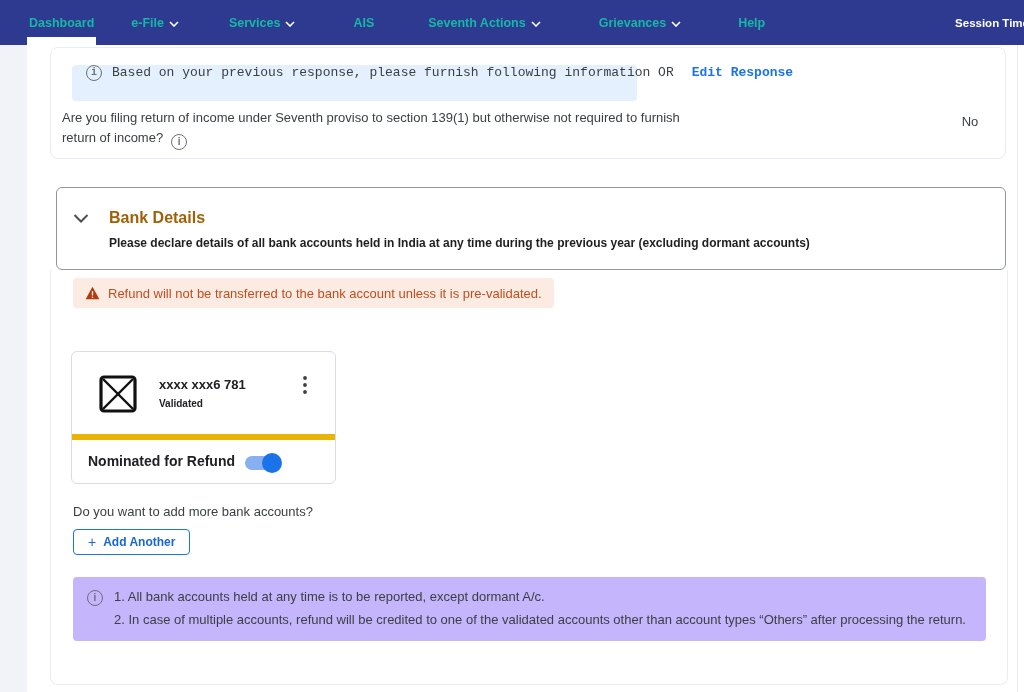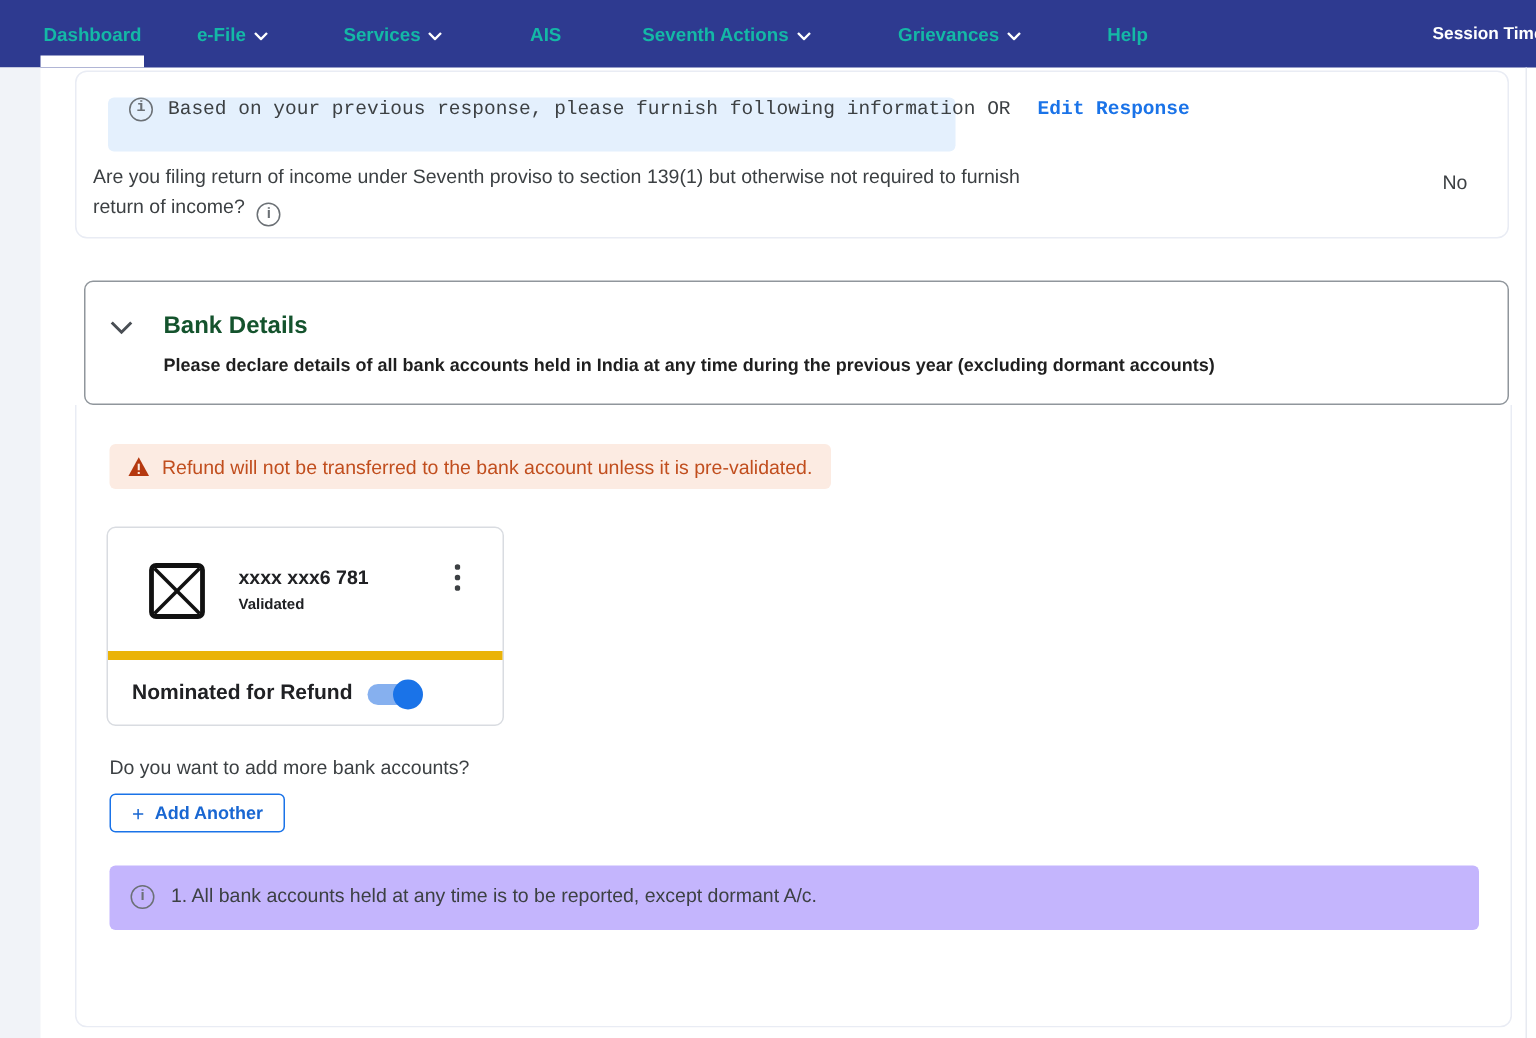--- a/index.html
+++ b/index.html
@@ -42,25 +42,25 @@
   .link { font-size:13px; font-weight:700; color:#1a73e8; margin-left:8px; cursor:pointer; white-space:nowrap; }
 
   
   .question { position:absolute; left:62px; top:108px; width:620px; font-size:13px; line-height:20px; color:#3c4043; }
   .question .i-icon { vertical-align:-3px; margin-left:8px; cursor:pointer; }
   .answer-no { position:absolute; left:950px; top:114px; width:40px; text-align:center;
                font-size:13px; color:#3c4043; }
 
   
   .acc-chevron { position:absolute; left:16px; top:26px; cursor:pointer; }
-  .acc-title { position:absolute; left:52px; top:21px; font-size:16px; font-weight:700; color:#14532d; }
+  .acc-title { position:absolute; left:52px; top:21px; font-size:16px; font-weight:700; color:#a16207; }
   .acc-subtitle { position:absolute; left:52px; top:48px; font-size:12px; font-weight:700; color:#1f1f1f; white-space:nowrap; }
 
   
-  .warning { position:absolute; left:22px; top:26px; height:30px; background:#fcebe2; border-radius:4px;
+  .warning { position:absolute; left:22px; top:8px; height:30px; background:#fcebe2; border-radius:4px;
              display:inline-flex; align-items:center; padding:0 12px; gap:8px; }
   .warning-text { font-size:13px; color:#c14e1e; white-space:nowrap; }
 
   
   .bank-card { position:absolute; left:20px; top:81px; width:265px; height:133px;
                background:#fff; border:1px solid #d9dce1; border-radius:6px; }
   .bank-top { position:relative; height:88px; border-bottom:6px solid #eab308;text-align:right; }
   .bank-logo { position:absolute; left:26px; top:22px; }
   .acct-number { position:absolute; left:87px; top:25px; font-size:13px; font-weight:700; color:#202124; }
   .acct-status { position:absolute; left:87px; top:46px; font-size:10px; font-weight:700; color:#202124; }
@@ -193,17 +193,18 @@
 
     <button class="add-btn">
       <span class="plus">+</span>
       <span>Add Another</span>
     </button>
 
     <div class="notes-box">
       <span class="i-icon"></span>
       <div>
         <div class="note-line">1. All bank accounts held at any time is to be reported, except dormant A/c.</div>
+        <div class="note-line">2. In case of multiple accounts, refund will be credited to one of the validated accounts other than account types “Others” after processing the return.</div>
       </div>
     </div>
 
   </div>
 </div>
 
 </body></html>

